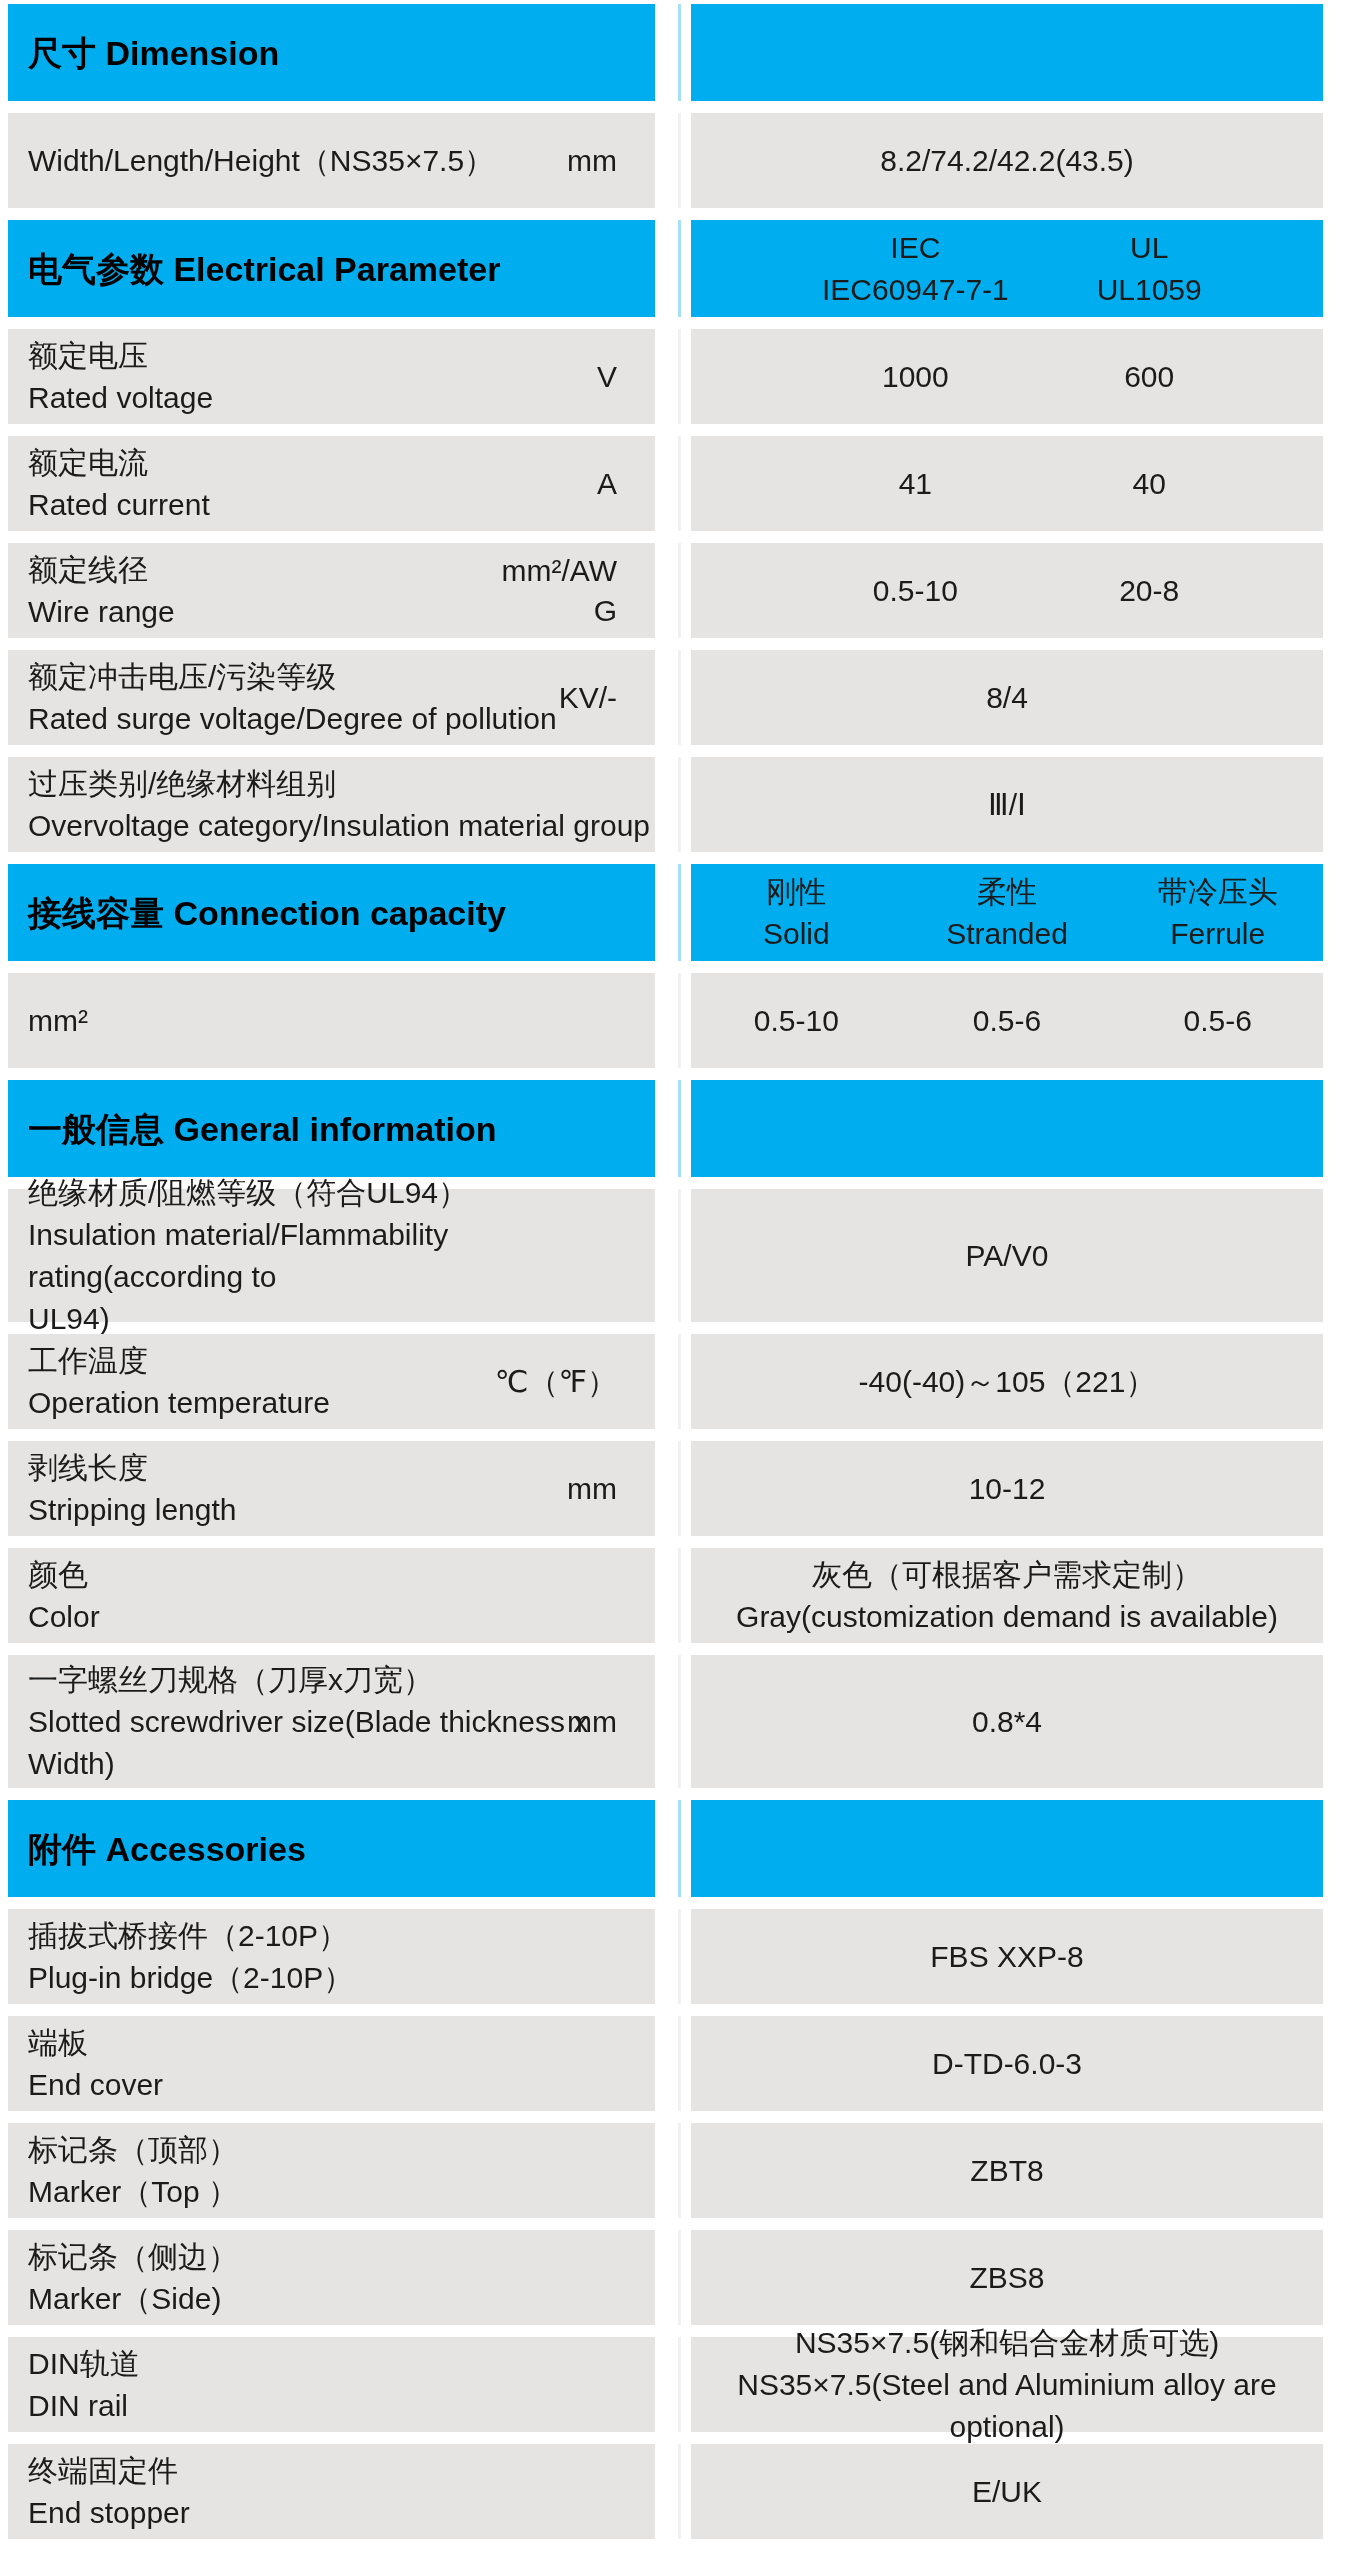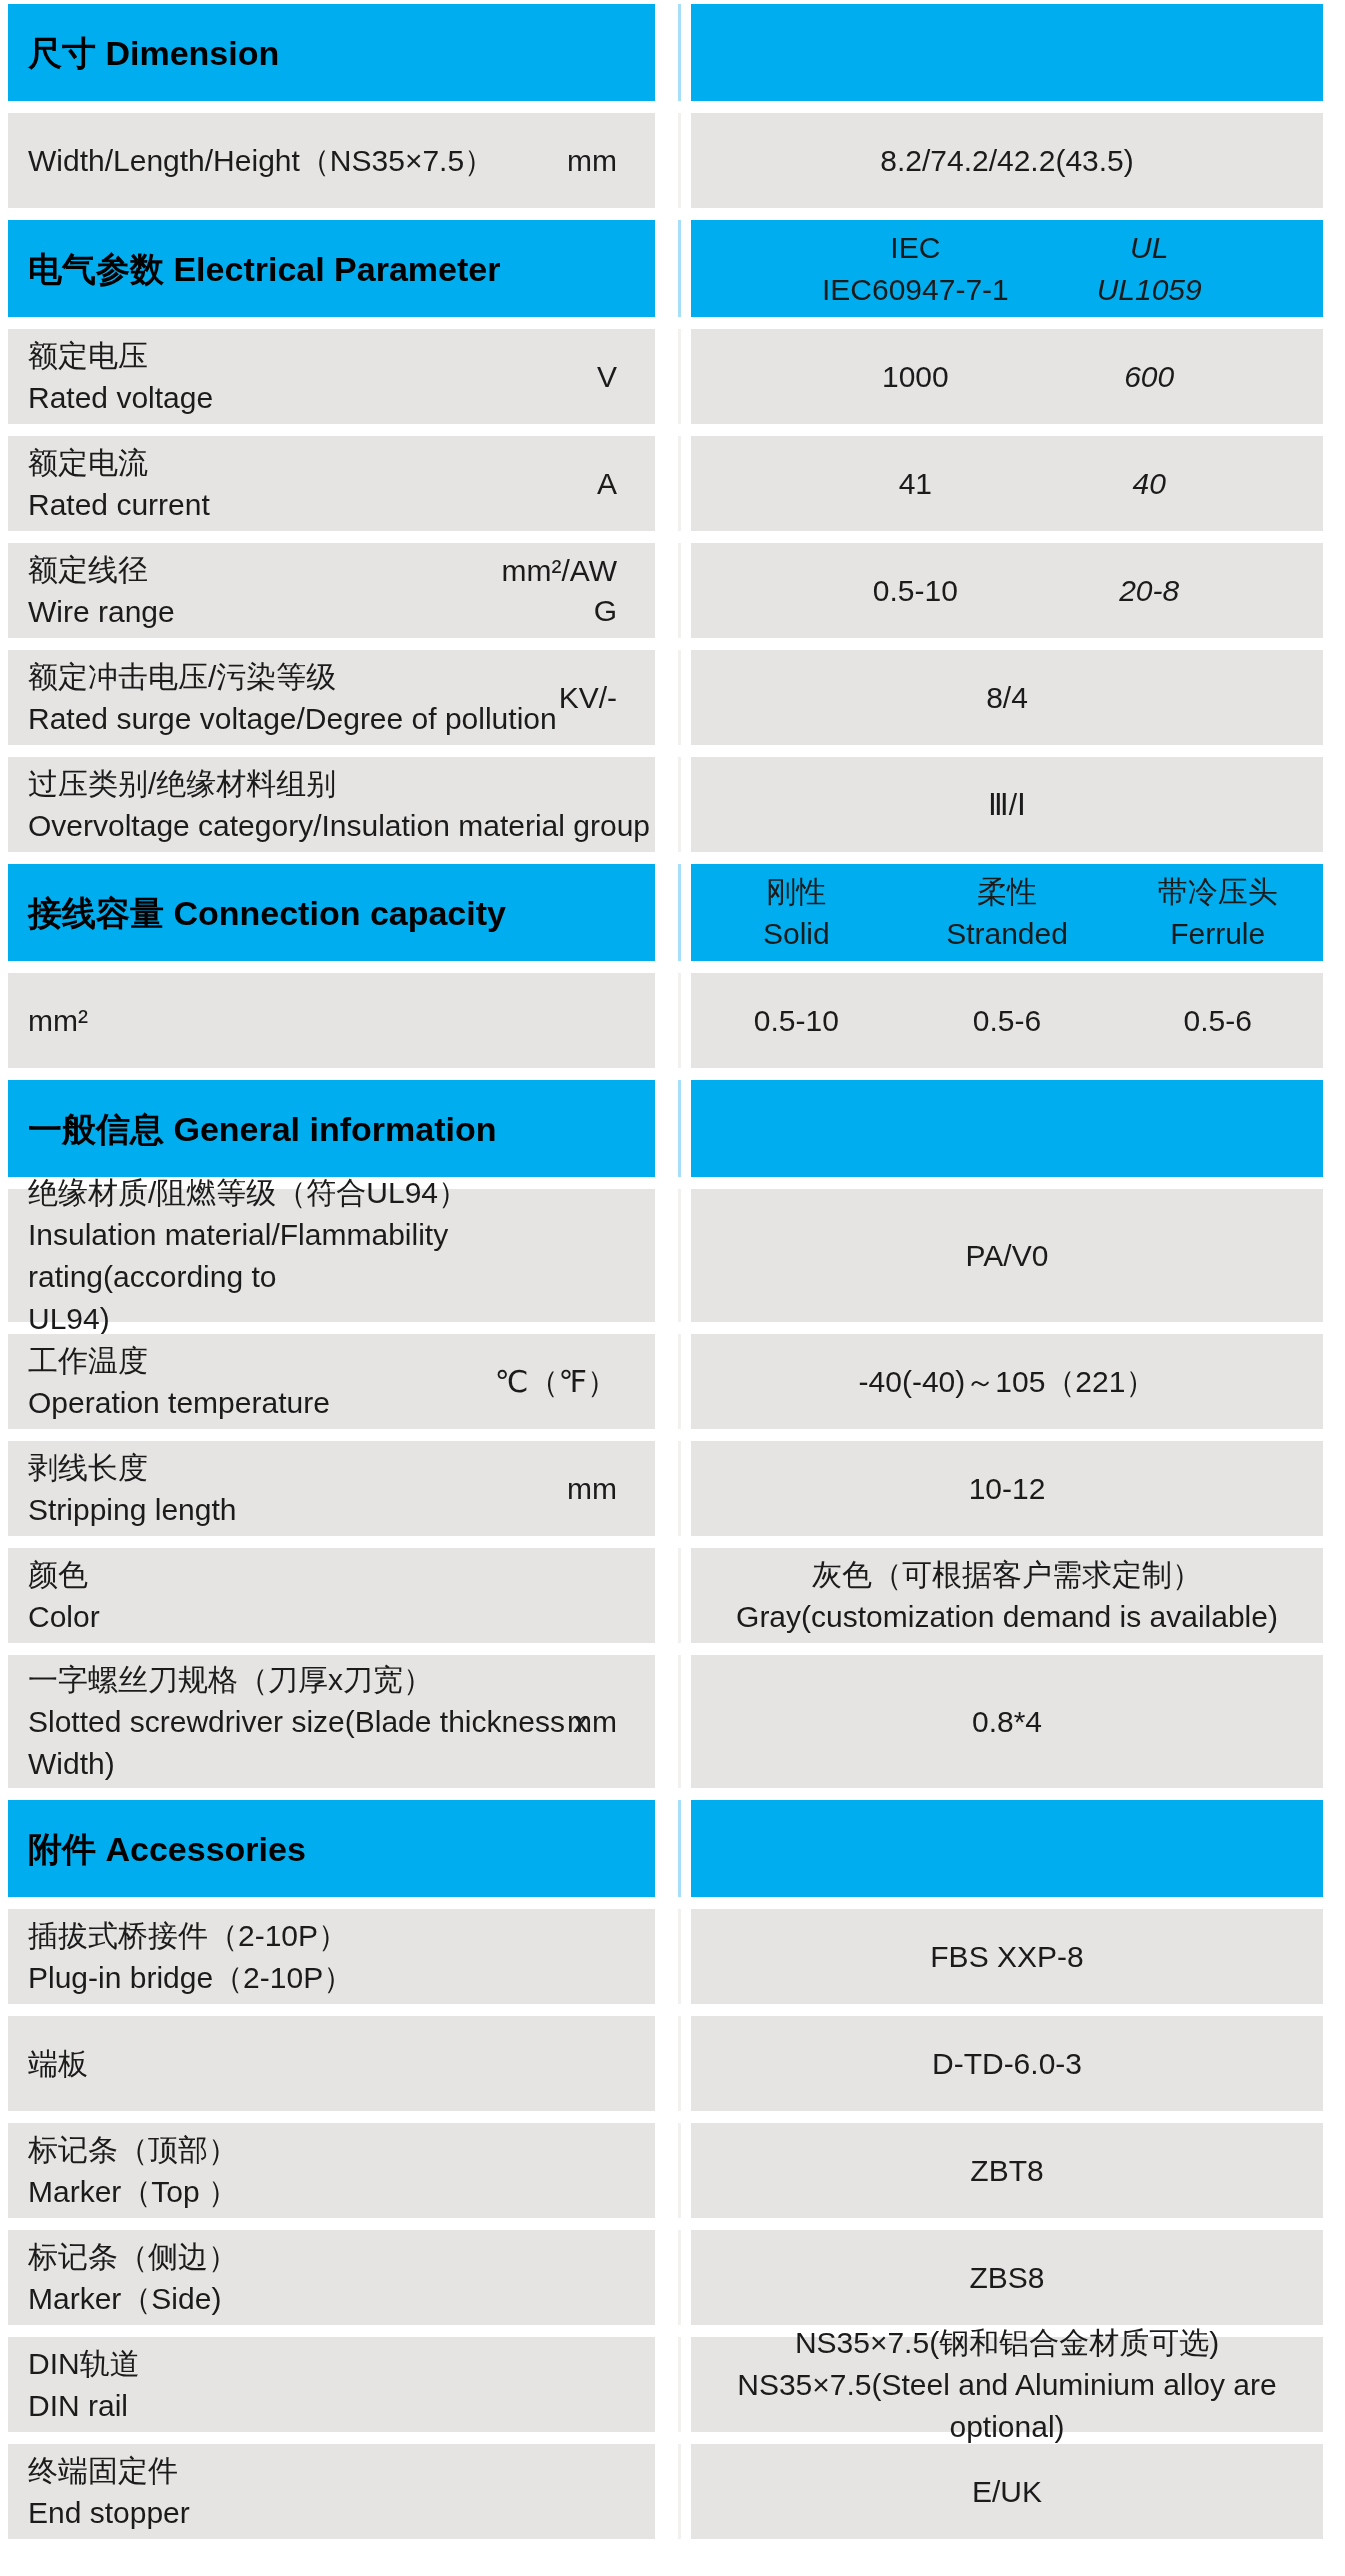--- a/index.html
+++ b/index.html
@@ -41,21 +41,21 @@
     font-size:30px;line-height:40px;color:#1b1b1b;text-align:right;white-space:pre-line;
   }
   .val{
     font-size:30px;line-height:42px;color:#1b1b1b;text-align:center;white-space:pre-line;
   }
   .val.abs2{
     position:absolute;top:50%;transform:translate(-50%,-50%);
     width:max-content;
   }
   .pos-a{left:35.5%;}
-  .pos-b{left:72.5%;font-style:italic;}
+  .pos-b{left:72.5%;}
   .thirds{display:flex;width:100%;height:100%;}
   .thirds .third{flex:1;display:flex;align-items:center;justify-content:center;}
 </style>
 </head>
 <body>
 
 <div id="spec-table">
     <div class="row cyan h-head">
       <div class="cell-left">
         <div class="hdr-title">尺寸 Dimension</div>
@@ -296,20 +296,21 @@
       <div class="spacer">
         <div class="strip"></div>
       </div>
       <div class="cell-right">
         <div class="val">FBS XXP-8</div>
       </div>
     </div>
     <div class="row gray h-std">
       <div class="cell-left">
         <div class="lbl-zh">端板</div>
+        <div class="lbl-en">End cover</div>
       </div>
       <div class="spacer">
         <div class="strip"></div>
       </div>
       <div class="cell-right">
         <div class="val">D-TD-6.0-3</div>
       </div>
     </div>
     <div class="row gray h-std">
       <div class="cell-left">

